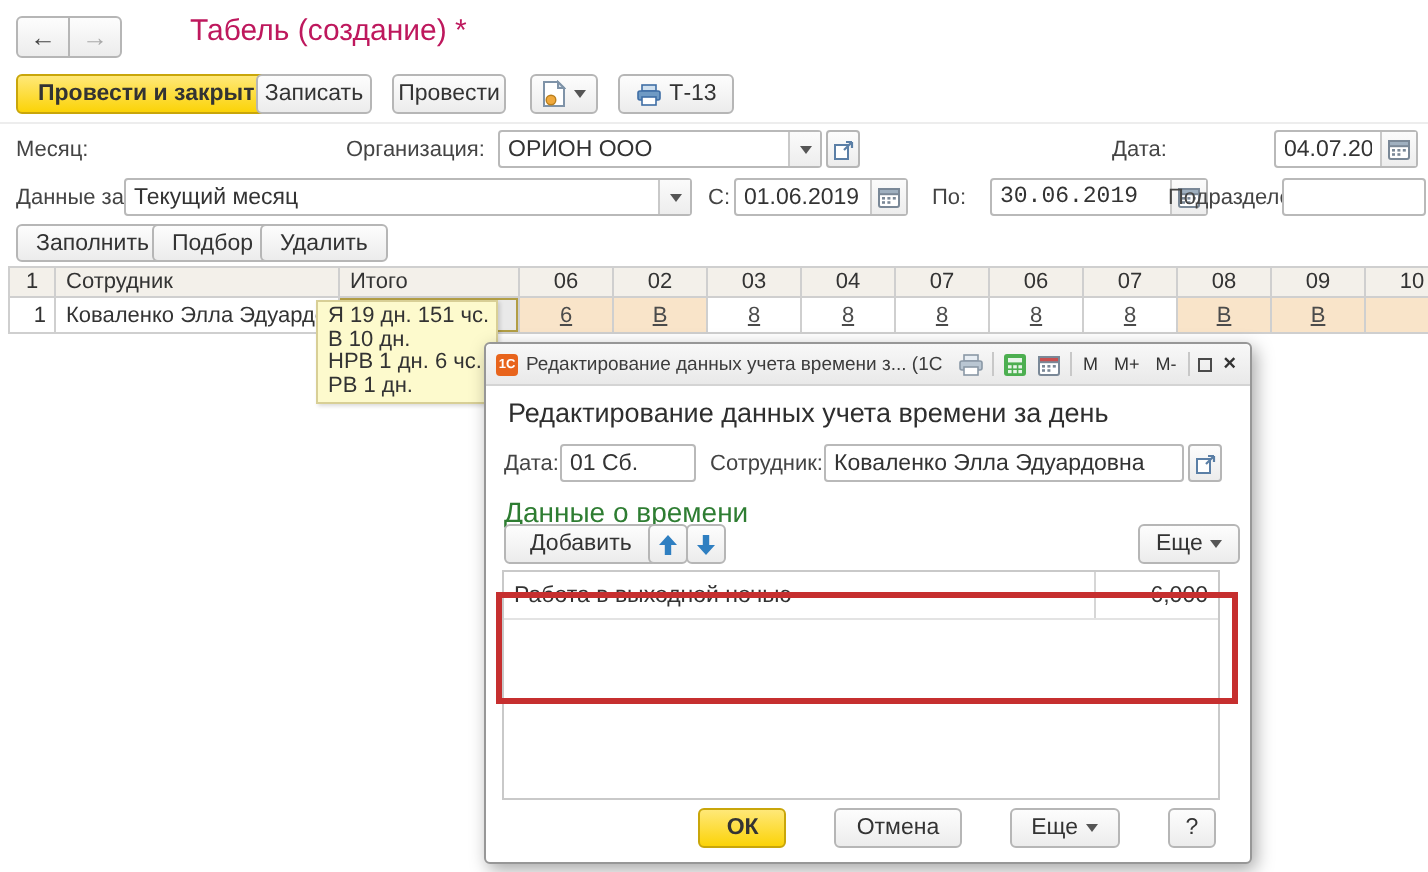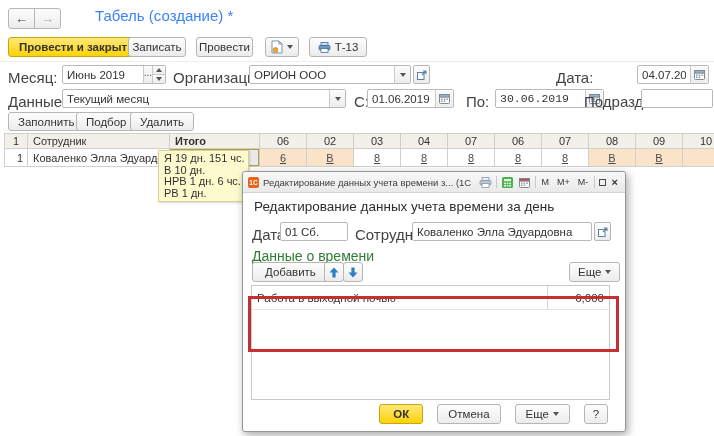--- a/index.html
+++ b/index.html
@@ -1,39 +1,39 @@
 <!DOCTYPE html>
 <html><head>
 <meta charset="utf-8">
 <style>
   html,body{margin:0;padding:0;background:#fff;}
   .screen{position:relative;width:714px;height:436px;background:#fff;overflow:hidden;
           font-family:"Liberation Sans", sans-serif;color:#333;}
-  .lbl{position:absolute;font-size:15px;color:#444;white-space:nowrap;}
+  .lbl{position:absolute;font-size:11px;color:#444;white-space:nowrap;}
 
   
   .btn{position:absolute;display:inline-flex;align-items:center;justify-content:center;
        height:20px;padding:0 10px;background:linear-gradient(#fdfdfd,#ececec);
        border:1px solid #b6b6b6;border-radius:3px;font-size:11.5px;color:#333;
        box-sizing:border-box;white-space:nowrap;cursor:default;font-family:inherit;}
   .btn.yellow{background:linear-gradient(#ffe878,#fbd308);border-color:#c9a60a;font-weight:bold;}
   .caret{width:0;height:0;border-left:3.5px solid transparent;border-right:3.5px solid transparent;
          border-top:4px solid #555;display:inline-block;margin-left:4px;}
 
   
   .navgroup{position:absolute;left:8px;top:8px;display:flex;}
   .navbtn{width:27px;height:21px;background:linear-gradient(#fdfdfd,#ececec);
           border:1px solid #b6b6b6;display:flex;align-items:center;justify-content:center;
           font-size:13px;box-sizing:border-box;padding:0;}
   .navbtn:first-child{border-radius:3px 0 0 3px;}
   .navbtn:last-child{border-radius:0 3px 3px 0;margin-left:-1px;}
   .i-back::before{content:"←";color:#444;}
   .i-fwd::before{content:"→";color:#aaa;}
 
-  #page-title{position:absolute;left:95px;top:7px;font-size:15px;color:#3b82f6;}
+  #page-title{position:absolute;left:95px;top:7px;font-size:15px;color:#be185d;}
   #sep1{position:absolute;left:0;top:61px;width:714px;height:1px;background:#ededed;}
 
   #tb-close{left:8px;top:37px;}
   #tb-write{left:128px;top:37px;width:58px;}
   #tb-post{left:196px;top:37px;width:57px;}
   #tb-basedon{left:265px;top:37px;width:34px;padding:0 5px;}
   #tb-t13{left:309px;top:37px;width:58px;padding:0 6px;gap:4px;}
 
   
   .grp{position:absolute;display:flex;height:19px;border:1px solid #b9b9b9;border-radius:2px;
@@ -69,21 +69,21 @@
   
   #grid{position:absolute;left:4px;top:133px;width:710px;overflow:hidden;z-index:1;}
   .grow{display:flex;}
   .gcell{box-sizing:border-box;border-right:1px solid #cfcfcf;border-bottom:1px solid #cfcfcf;
          font-size:11px;display:flex;align-items:center;overflow:hidden;white-space:nowrap;flex:none;}
   .ghead .gcell{background:#f3f0ea;border-top:1px solid #cfcfcf;height:16px;color:#333;}
   .gbody .gcell{height:18px;background:#fff;}
   .c-num{width:24px;justify-content:center;}
   .gbody .c-num{justify-content:flex-end;padding-right:4px;}
   .c-emp{width:142px;padding-left:5px;}
-  .c-tot{width:90px;padding-left:5px;font-weight:bold;}
+  .c-tot{width:90px;padding-left:5px;}
   .c-day{width:47px;justify-content:center;}
   .gbody .c-day{text-decoration:underline;color:#4b4b4b;}
   .c-day.we{background:#f9e4c9;}
   .gcell.first{border-left:1px solid #cfcfcf;}
   .c-tot.focus{background:#e9e9e9;box-shadow:inset 0 0 0 1px #b29e45;}
 
   
   #tooltip{position:absolute;left:158px;top:150px;width:82px;z-index:5;background:#fdfacd;
            border:1px solid #d8cf96;box-shadow:1px 1px 2px rgba(0,0,0,.15);
            padding:2px 2px 2px 5px;font-size:11px;line-height:11.5px;color:#333;white-space:nowrap;}
@@ -121,21 +121,21 @@
   .dth{display:flex;height:14px;background:#efefef;border-bottom:1px solid #c9c9c9;font-size:11px;color:#444;}
   .dth-type{flex:1;padding-left:5px;display:flex;align-items:center;}
   .dth-hours{width:62px;padding-left:5px;border-left:1px solid #d6d6d6;display:flex;align-items:center;}
   .dtr{display:flex;height:23px;border-bottom:1px solid #e3e3e3;font-size:11.5px;}
   .dtr .t{flex:1;padding-left:5px;display:flex;align-items:center;}
   .dtr .h{width:62px;border-left:1px solid #d6d6d6;display:flex;align-items:center;justify-content:flex-end;padding-right:5px;box-sizing:border-box;}
   .dtr.sel .t{background:#f8d46c;}
   .dtr.sel .h{background:#fcf1c6;}
   #dlg-red{position:absolute;left:5px;top:124px;width:365px;height:50px;border:3px solid #c62f2f;z-index:3;pointer-events:none;}
 
-  #dlg-footer{position:absolute;left:0;right:0;top:232px;display:flex;justify-content:flex-end;gap:14px;padding-right:17px;}
+  #dlg-footer{position:absolute;left:0;right:0;top:232px;display:flex;justify-content:flex-end;gap:24px;padding-right:17px;}
   #dlg-footer .btn{position:static;}
   #dlg-ok{width:44px;}
   #dlg-help{width:24px;padding:0;}
 </style>
 </head>
 <body>
 
 <div class="screen">
 
   <div class="navgroup">
@@ -163,32 +163,20 @@
     <svg width="13" height="11" viewBox="0 0 13 11">
         <rect x="3" y="0.5" width="7" height="3" fill="#cfe0ef" stroke="#3f6ea5" stroke-width="0.8"></rect>
         <rect x="1" y="3.5" width="11" height="4.5" rx="1" fill="#6f9ac4" stroke="#3f6ea5" stroke-width="0.8"></rect>
         <rect x="3" y="6.5" width="7" height="4" fill="#fff" stroke="#3f6ea5" stroke-width="0.8"></rect>
       </svg>
     <span>Т-13</span>
   </button>
   <div id="sep1"></div>
 
   <div class="lbl" id="lbl-month">Месяц:</div>
-  <div class="grp" id="grp-month">
-    <input value="Июнь 2019" style="">
-    <div class="seg dots"></div>
-    <div class="spin">
-      <div>
-          <span class="tri-up"></span>
-        </div>
-      <div>
-          <span class="tri-dn"></span>
-        </div>
-    </div>
-  </div>
   <div class="lbl" id="lbl-org">Организация:</div>
   <div class="grp" id="grp-org">
     <input value="ОРИОН ООО" style="">
     <div class="seg caret-seg">
         <span class="caret" style="margin-left:0"></span>
       </div>
   </div>
   <button class="sq-btn" id="btn-org-choose">
     <svg width="10" height="10" viewBox="0 0 10 10">
         <rect x="0.5" y="2.5" width="6.5" height="7" fill="#fff" stroke="#5b7fa6"></rect>

